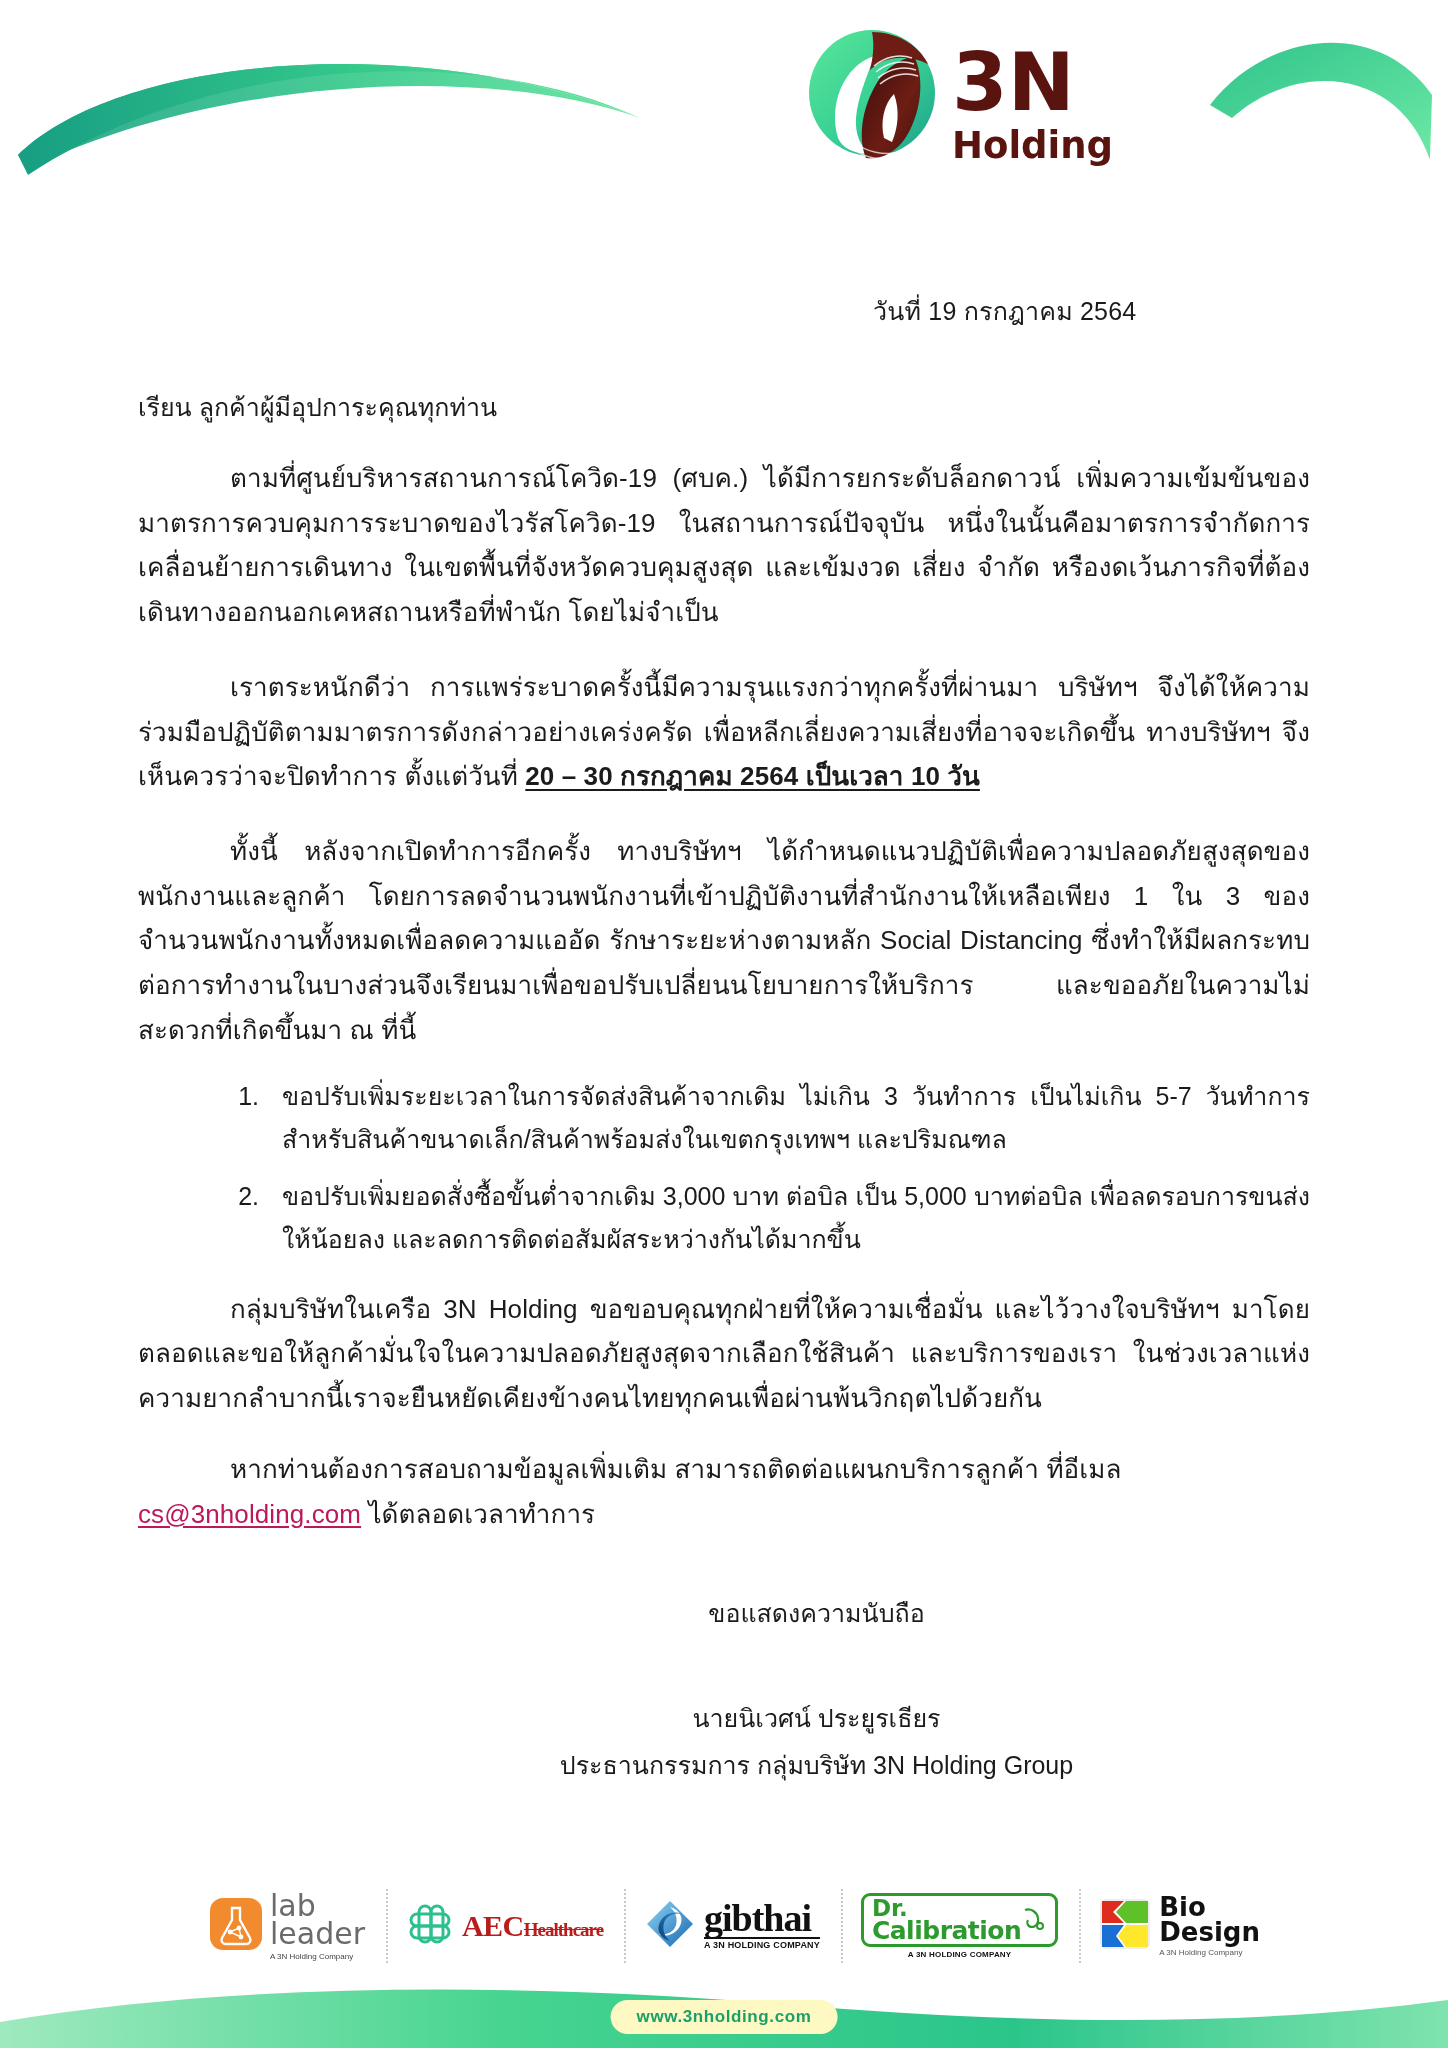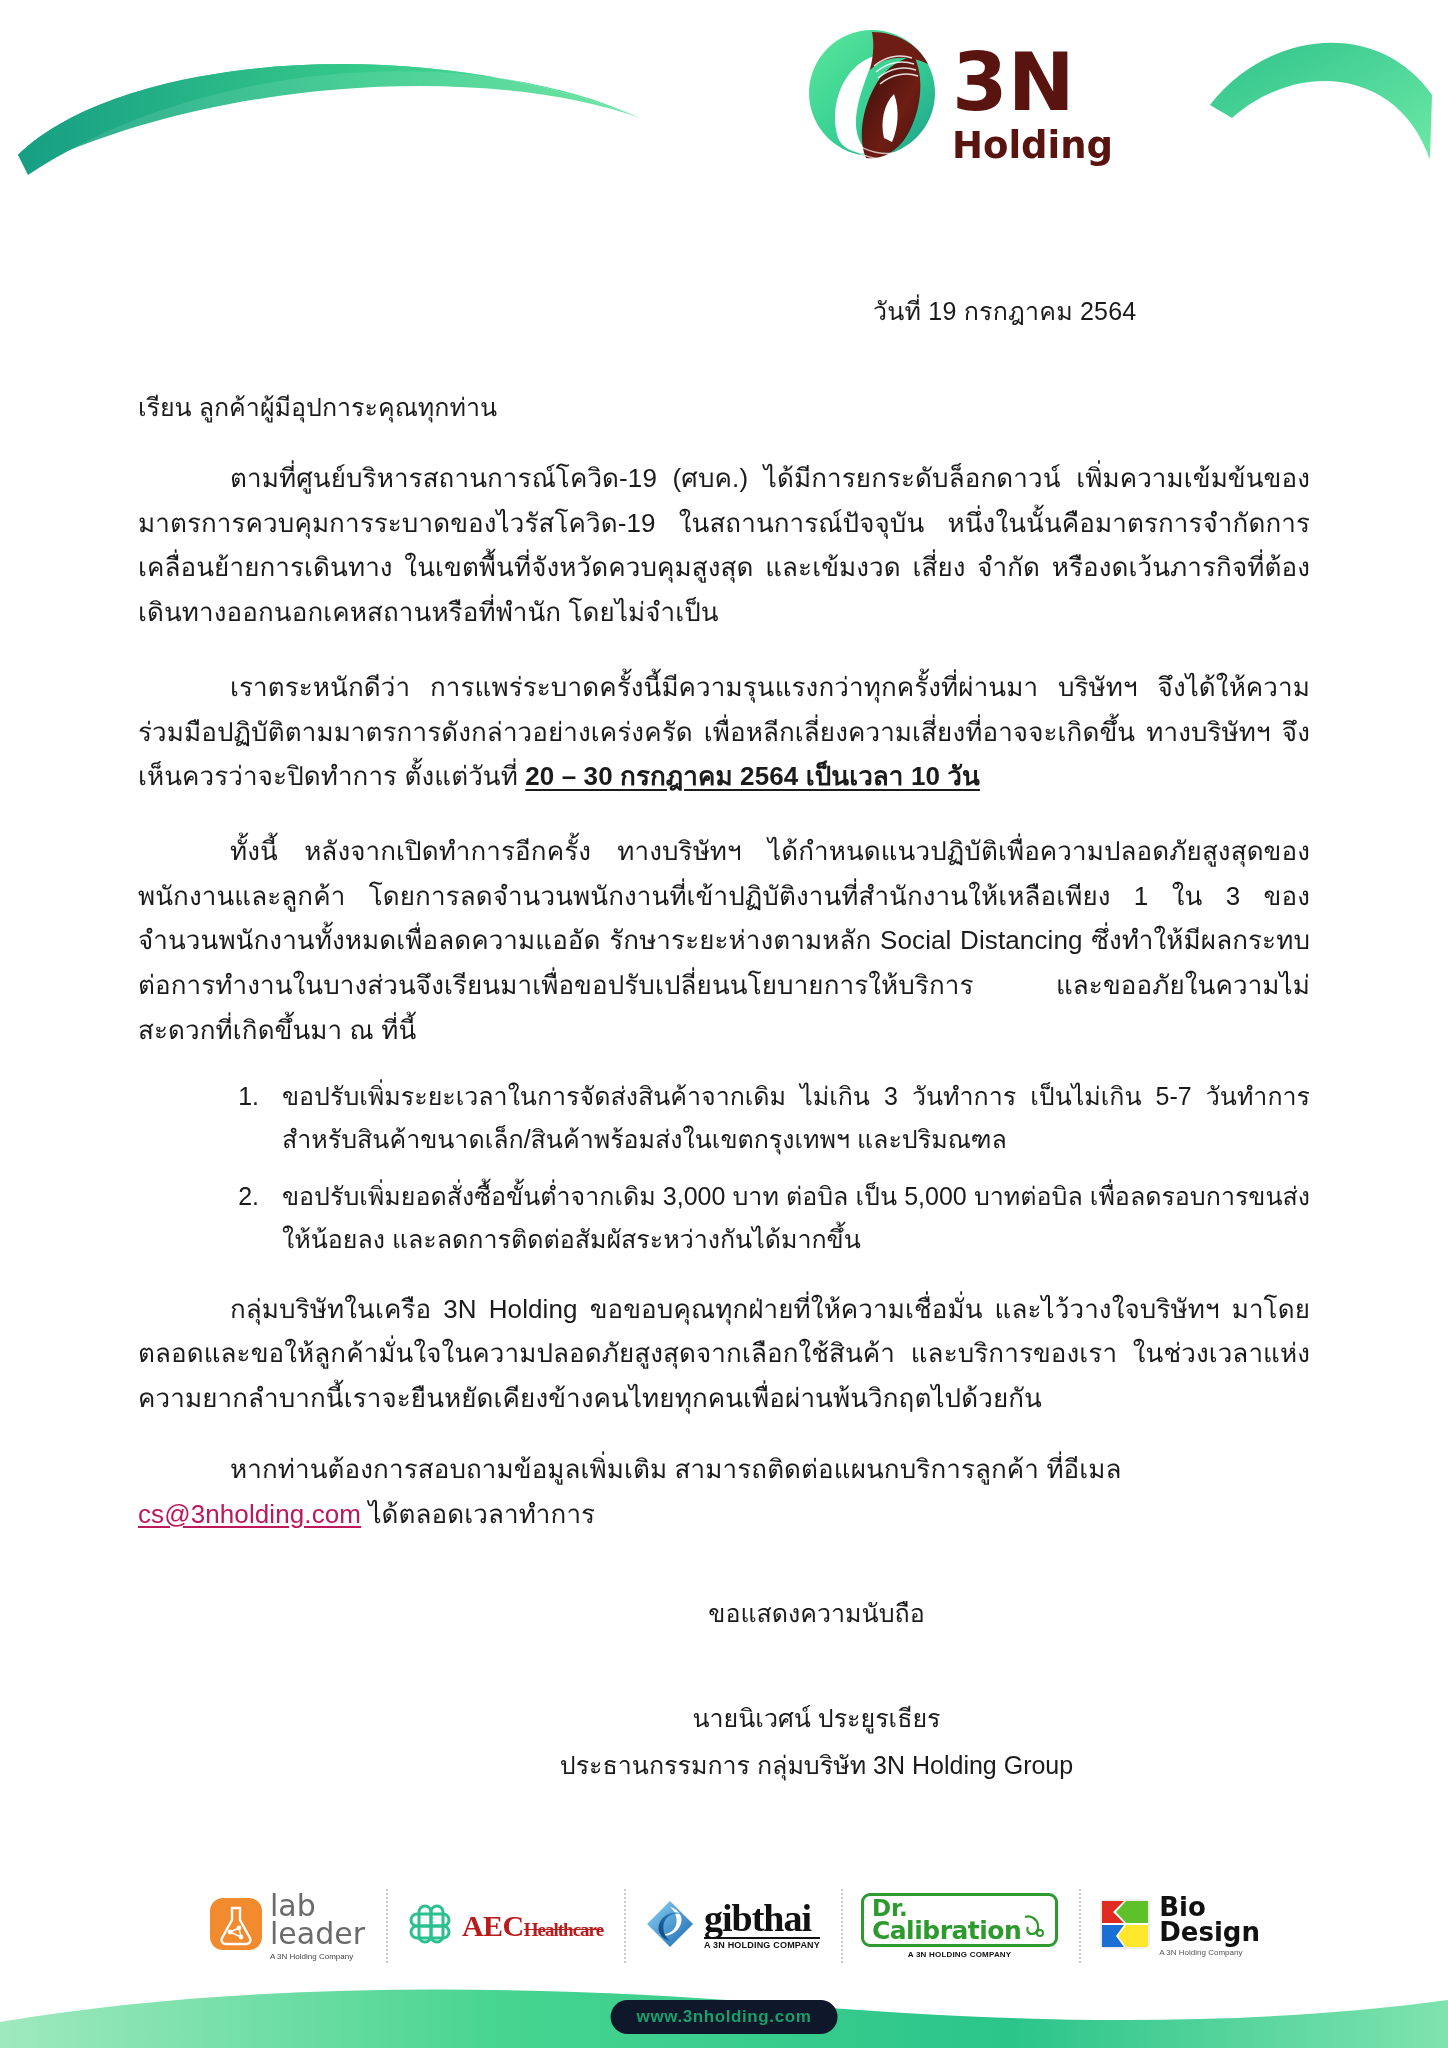--- a/index.html
+++ b/index.html
@@ -153,21 +153,21 @@
   .gt-sub {
     font-size: 9px; font-weight: bold; color: #111;
     border-top: 2px solid #111; padding-top: 1px; margin-top: 2px;
     letter-spacing: .2px;
   }
 
   
   .dc-box {
     border: 3px solid #2c9a2c; border-radius: 9px;
     padding: 2px 8px 1px 8px;
-    display: flex; align-items: flex-end;
+    display: flex; align-items: center;
   }
   .dc-name {
     font-family: "DejaVu Sans", sans-serif;
     font-weight: bold; color: #2c9a2c; line-height: .9;
   }
   .dc-dr { font-size: 23px; }
   .dc-cal { font-size: 25px; letter-spacing: -0.5px; }
   .dc-sub {
     font-size: 8px; font-weight: bold; color: #111;
     text-align: center; margin-top: 3px; letter-spacing: .2px;
@@ -181,21 +181,21 @@
   .bd-sub { font-size: 8px; color: #555; margin-top: 3px; }
 
   .footwave {
     position: absolute; left: 0; bottom: 0;
     width: 1448px; height: 66px; overflow: hidden;
   }
   .url-pill {
     position: absolute;
     left: 50%; transform: translateX(-50%);
     bottom: 14px;
-    background: #0f172a;
+    background: #fef9c3;
     border-radius: 22px;
     padding: 7px 26px;
     font-size: 17px;
     font-weight: bold;
     color: #19a06a;
     letter-spacing: .6px;
     z-index: 4;
   }
 </style>
 </head>

